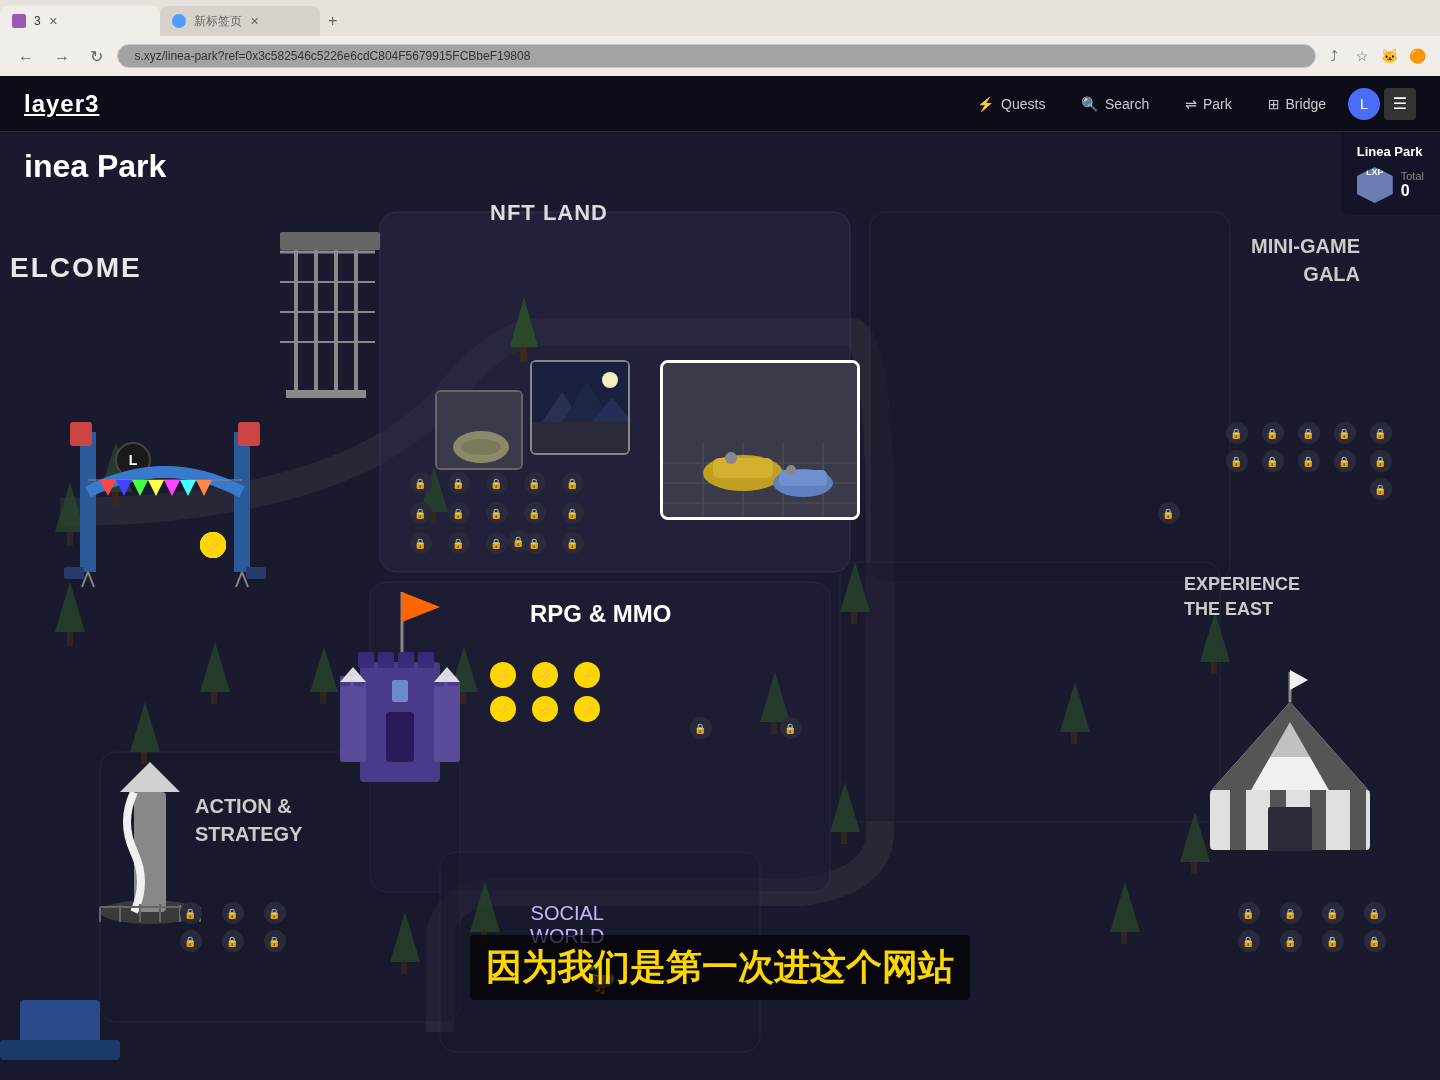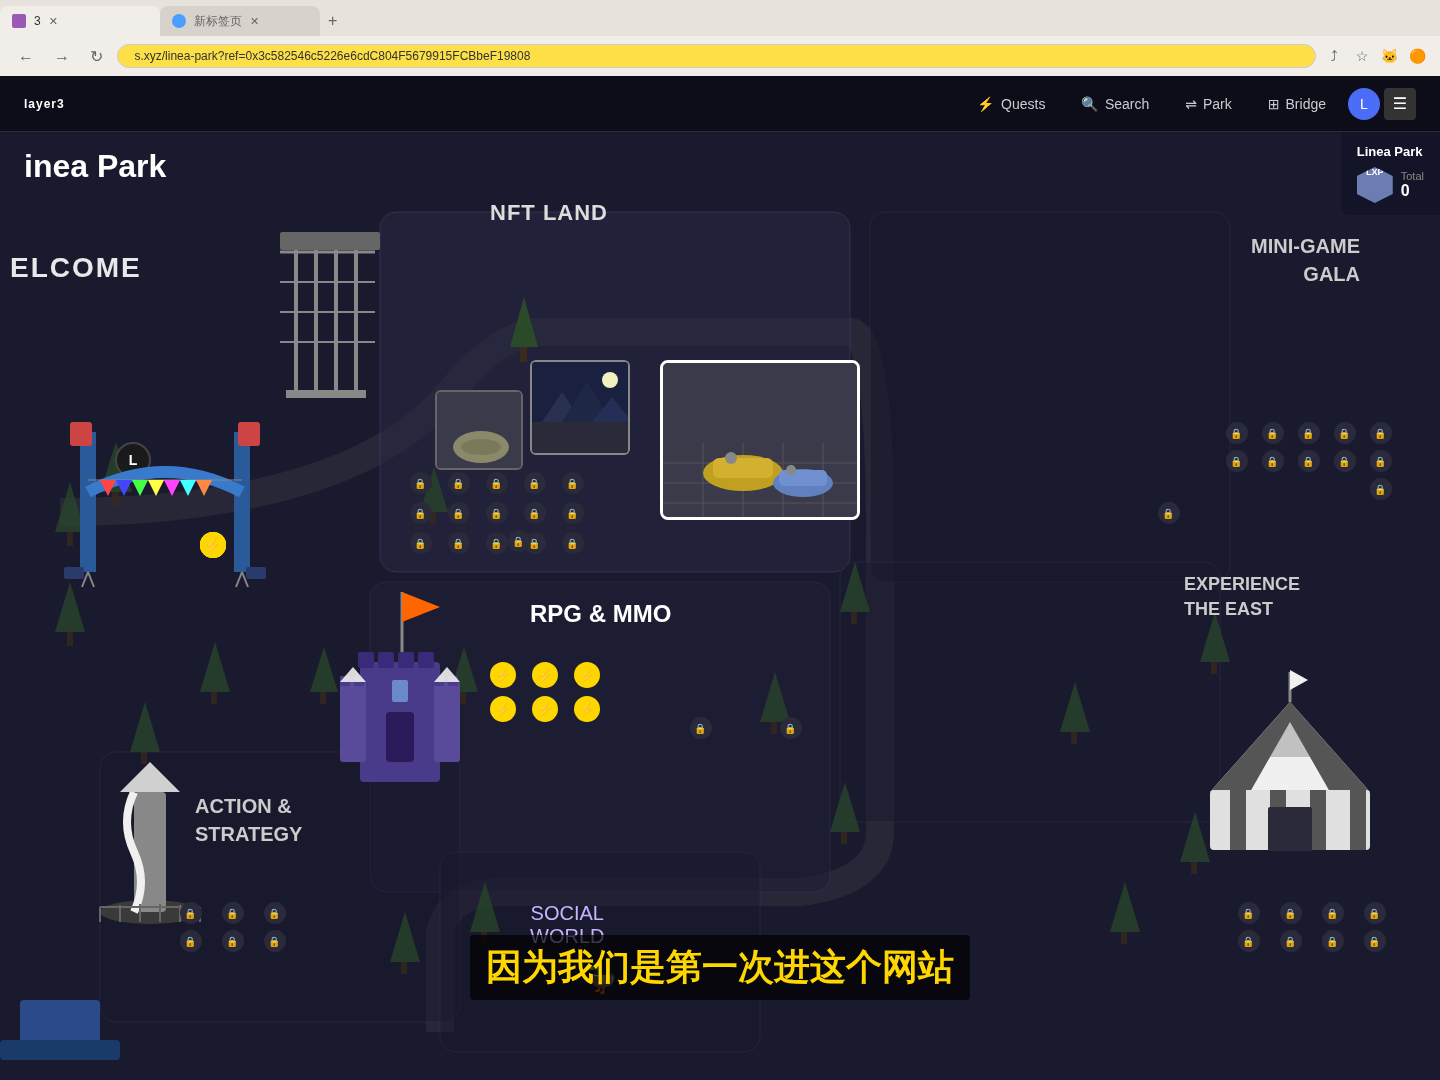--- a/index.html
+++ b/index.html
@@ -7,29 +7,29 @@
     .tab-bar { display: flex; align-items: center; padding: 6px 0 0 0; background: #e8e2dc; height: 36px; }
     .tab { display: flex; align-items: center; background: #f1ede8; border-radius: 8px 8px 0 0; padding: 0 12px; height: 30px; font-size: 12px; color: #333; gap: 8px; min-width: 160px; }
     .tab.active { background: #f1ede8; }
     .tab.inactive { background: #d8d2cc; color: #666; }
     .tab-close { color: #666; cursor: pointer; font-size: 11px; }
     .tab-new { background: none; border: none; font-size: 16px; color: #666; cursor: pointer; padding: 0 8px; }
     .tab-favicon { width: 14px; height: 14px; border-radius: 2px; background: #888; display: inline-block; }
     .tab-favicon.blue { background: #4a9eff; border-radius: 50%; }
 
     .address-bar-row { display: flex; align-items: center; background: #f1ede8; padding: 6px 12px; height: 40px; gap: 8px; }
-    .address-bar { flex: 1; background: #fde047; border: 1px solid #ccc; border-radius: 20px; padding: 4px 16px; font-size: 13px; color: #333; display: flex; align-items: center; }
+    .address-bar { flex: 1; background: #a3a3a3; border: 1px solid #ccc; border-radius: 20px; padding: 4px 16px; font-size: 13px; color: #333; display: flex; align-items: center; }
     .nav-btn { background: none; border: none; color: #666; font-size: 16px; cursor: pointer; padding: 2px 6px; }
     .toolbar-icons { display: flex; gap: 8px; align-items: center; }
     .toolbar-icon { width: 20px; height: 20px; display: flex; align-items: center; justify-content: center; color: #666; font-size: 14px; cursor: pointer; }
     .toolbar-icon.active { color: #ff8c00; }
 
     
     .app-nav { background: #0d0d1a; display: flex; align-items: center; padding: 0 24px; height: 56px; border-bottom: 1px solid #2a2a3e; position: relative; z-index: 10; }
-    .app-logo { color: #fff; font-size: 12px; font-weight: 700; margin-right: auto; letter-spacing: 1px; }
+    .app-logo { color: #fff; font-size: 24px; font-weight: 700; margin-right: auto; letter-spacing: 1px; text-decoration: underline; }
     .nav-items { display: flex; gap: 8px; align-items: center; }
     .nav-item { display: flex; align-items: center; gap: 6px; padding: 6px 14px; border-radius: 20px; color: #ccc; font-size: 14px; cursor: pointer; }
     .nav-item .nav-icon { font-size: 14px; }
     .nav-item.quests .nav-icon { color: #ffd700; }
     .nav-avatar { width: 32px; height: 32px; border-radius: 50%; background: #4a6cf7; display: flex; align-items: center; justify-content: center; color: #fff; font-size: 14px; cursor: pointer; margin-left: 8px; }
     .nav-menu-btn { width: 32px; height: 32px; border-radius: 4px; background: #333; display: flex; align-items: center; justify-content: center; color: #fff; cursor: pointer; font-size: 16px; margin-left: 4px; }
 
     
     .map-container { width: 100%; height: calc(1080px - 76px - 56px); background: #1a1a2e; position: relative; overflow: hidden; }
 

